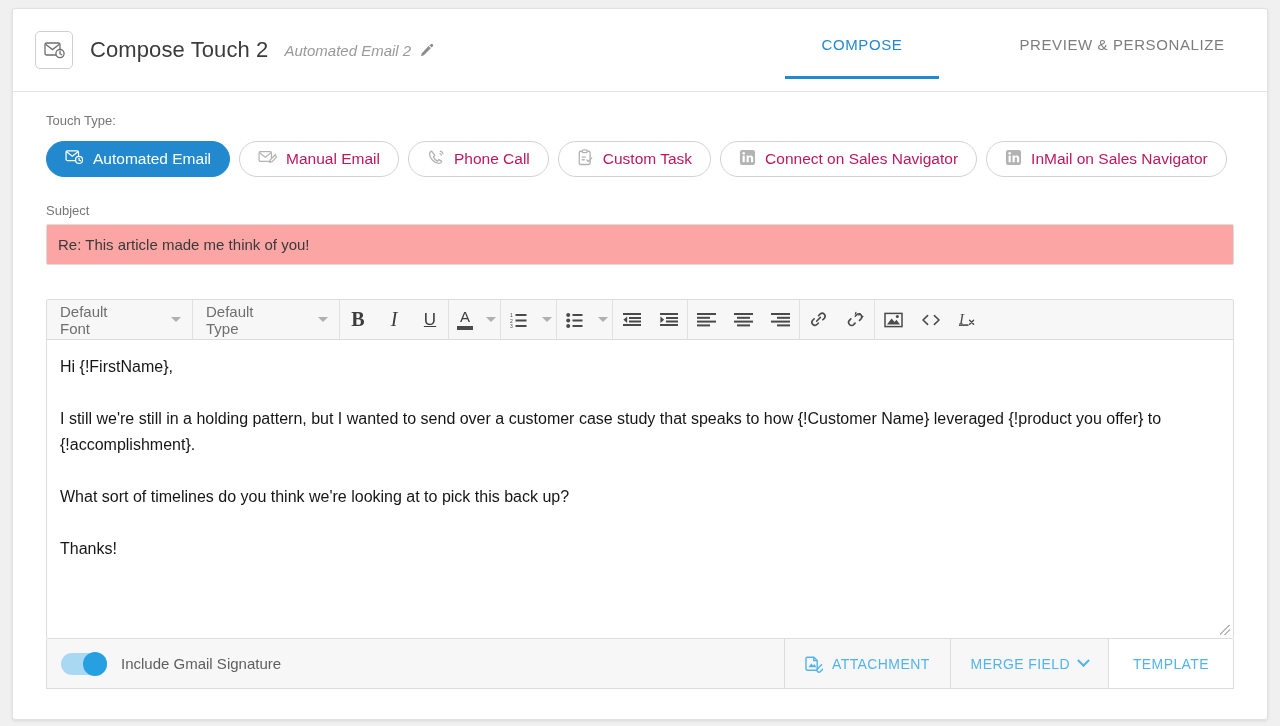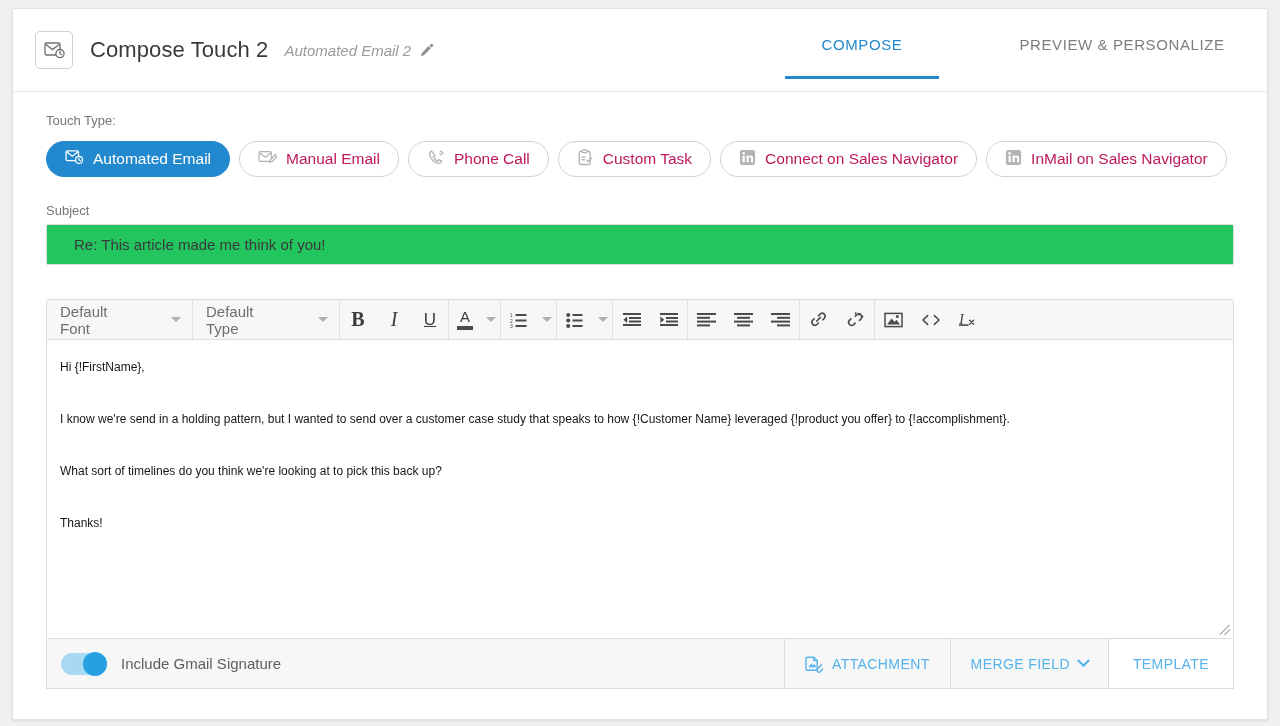--- a/index.html
+++ b/index.html
@@ -122,22 +122,22 @@
     margin-bottom: 6px;
   }
   .subject-input {
     width: 100%;
     height: 41px;
     border: 1px solid #dcdcdc;
     border-radius: 2px;
     font-family: "Liberation Sans", sans-serif;
     font-size: 15px;
     color: #3a3a3a;
-    padding: 0 27px;
-    background: #22c55e;
+    padding: 0 11px;
+    background: #fca5a5;
     outline: none;
   }
 
   
   .editor {
     margin: 34px 33px 0 33px;
     border: 1px solid #dcdcdc;
     border-radius: 2px;
     background: #fff;
     position: relative;
@@ -200,21 +200,21 @@
     font-size: 15px; color: #3c3c3c; line-height: 15px;
     font-family: "Liberation Sans", sans-serif;
   }
   .fontcolor-btn .swatch {
     width: 16px; height: 4px; margin-top: 2px; background: #4a4a4a;
   }
 
   .editor-body {
     height: 298px;
     padding: 14px 16px 0 13px;
-    font-size: 12px;
+    font-size: 16px;
     line-height: 26px;
     color: #161616;
     font-family: "Liberation Sans", sans-serif;
     overflow: hidden;
   }
   .editor-body p { margin: 0 0 26px 0; }
   .editor-body p:last-child { margin-bottom: 0; }
 
   .resize-grip {
     position: absolute;
@@ -542,21 +542,21 @@
             <rect x="1" y="13.3" width="9.5" height="1.6" fill="#4a4a4a"></rect>
             <path d="M11.6 9.2 15.6 13.2 M15.6 9.2 11.6 13.2" stroke="#4a4a4a" stroke-width="1.4" stroke-linecap="round"></path>
           </svg>
         </div>
       </div>
 
     </div>
 
     <div class="editor-body">
       <p>Hi {!FirstName},</p>
-      <p>I know we're send in a holding pattern, but I wanted to send over a customer case study that speaks to how {!Customer Name} leveraged {!product you offer} to {!accomplishment}.</p>
+      <p>I still we're still in a holding pattern, but I wanted to send over a customer case study that speaks to how {!Customer Name} leveraged {!product you offer} to {!accomplishment}.</p>
       <p>What sort of timelines do you think we're looking at to pick this back up?</p>
       <p>Thanks!</p>
     </div>
 
     <div class="resize-grip"></div>
   </div>
 
   <div class="footer">
     <div class="toggle-area">
       <div class="toggle">

